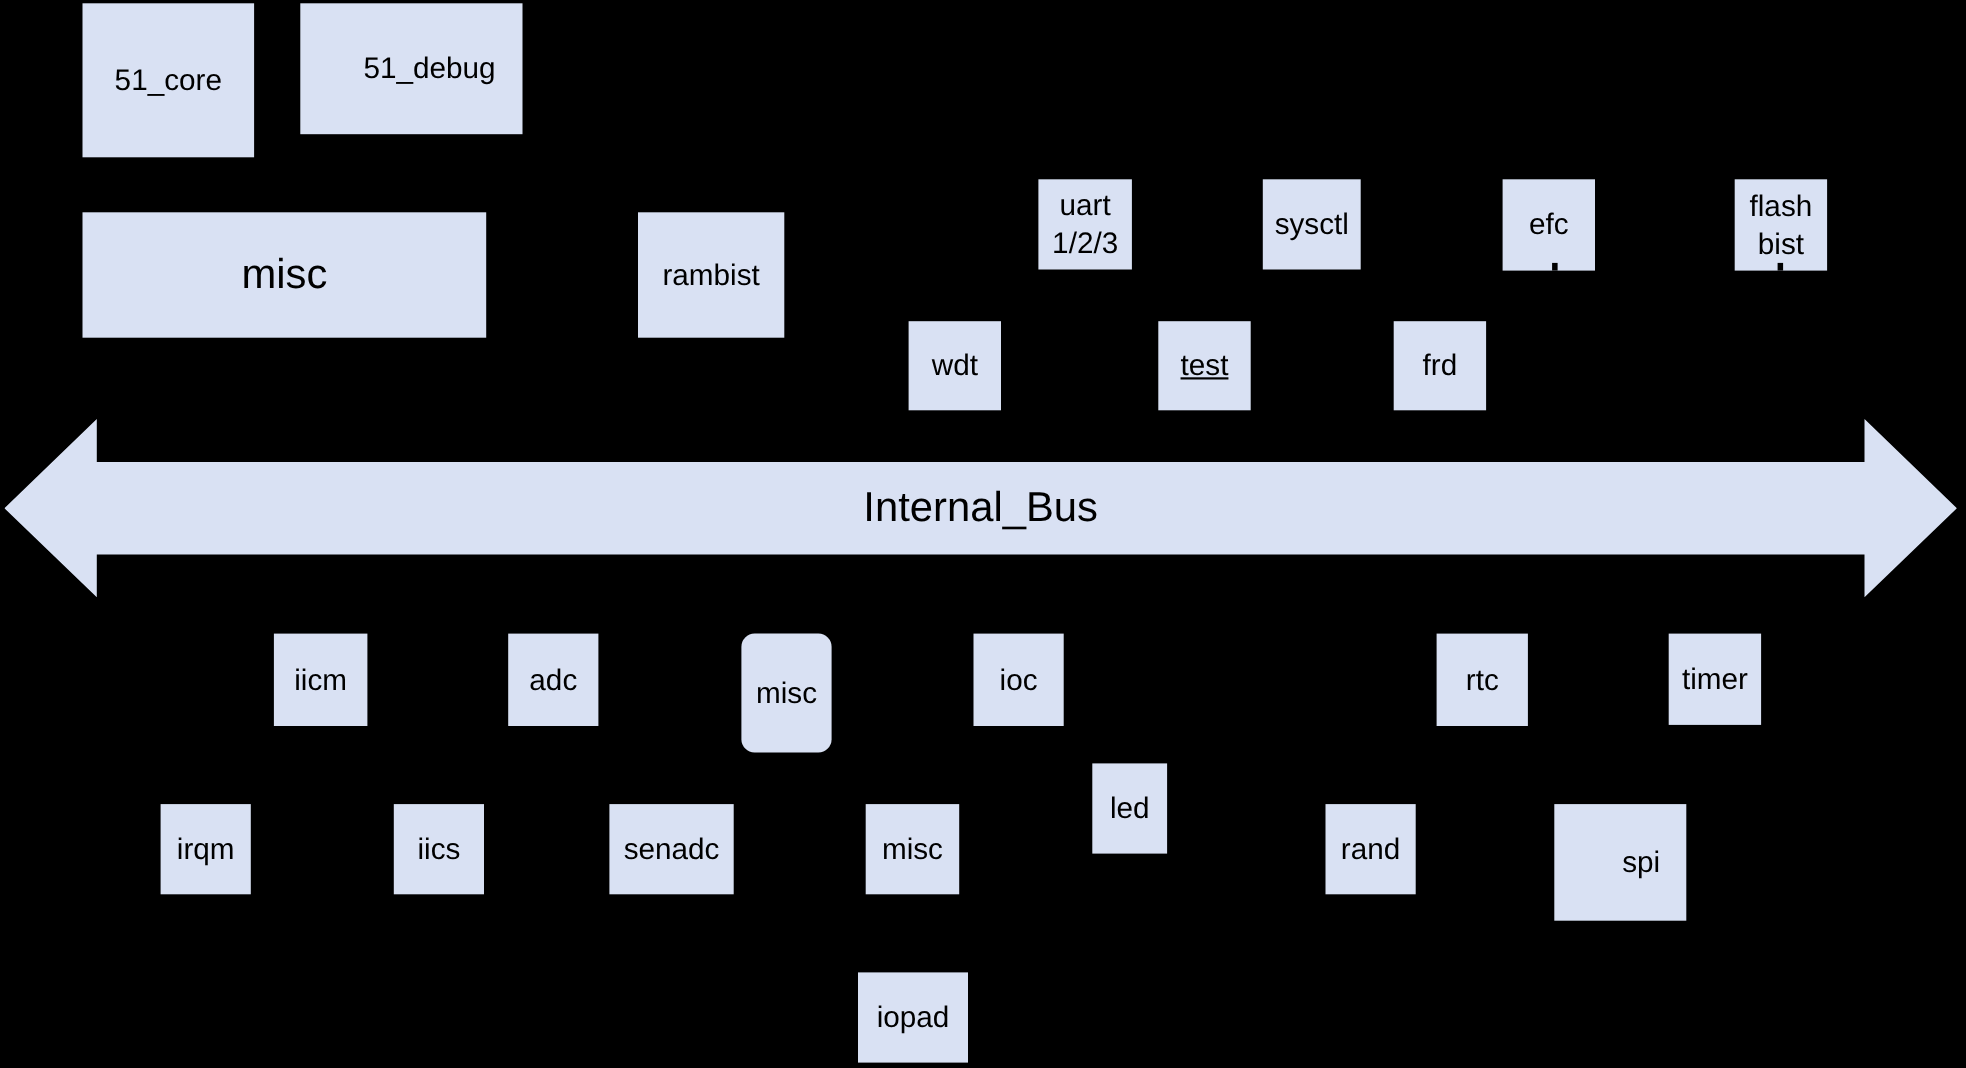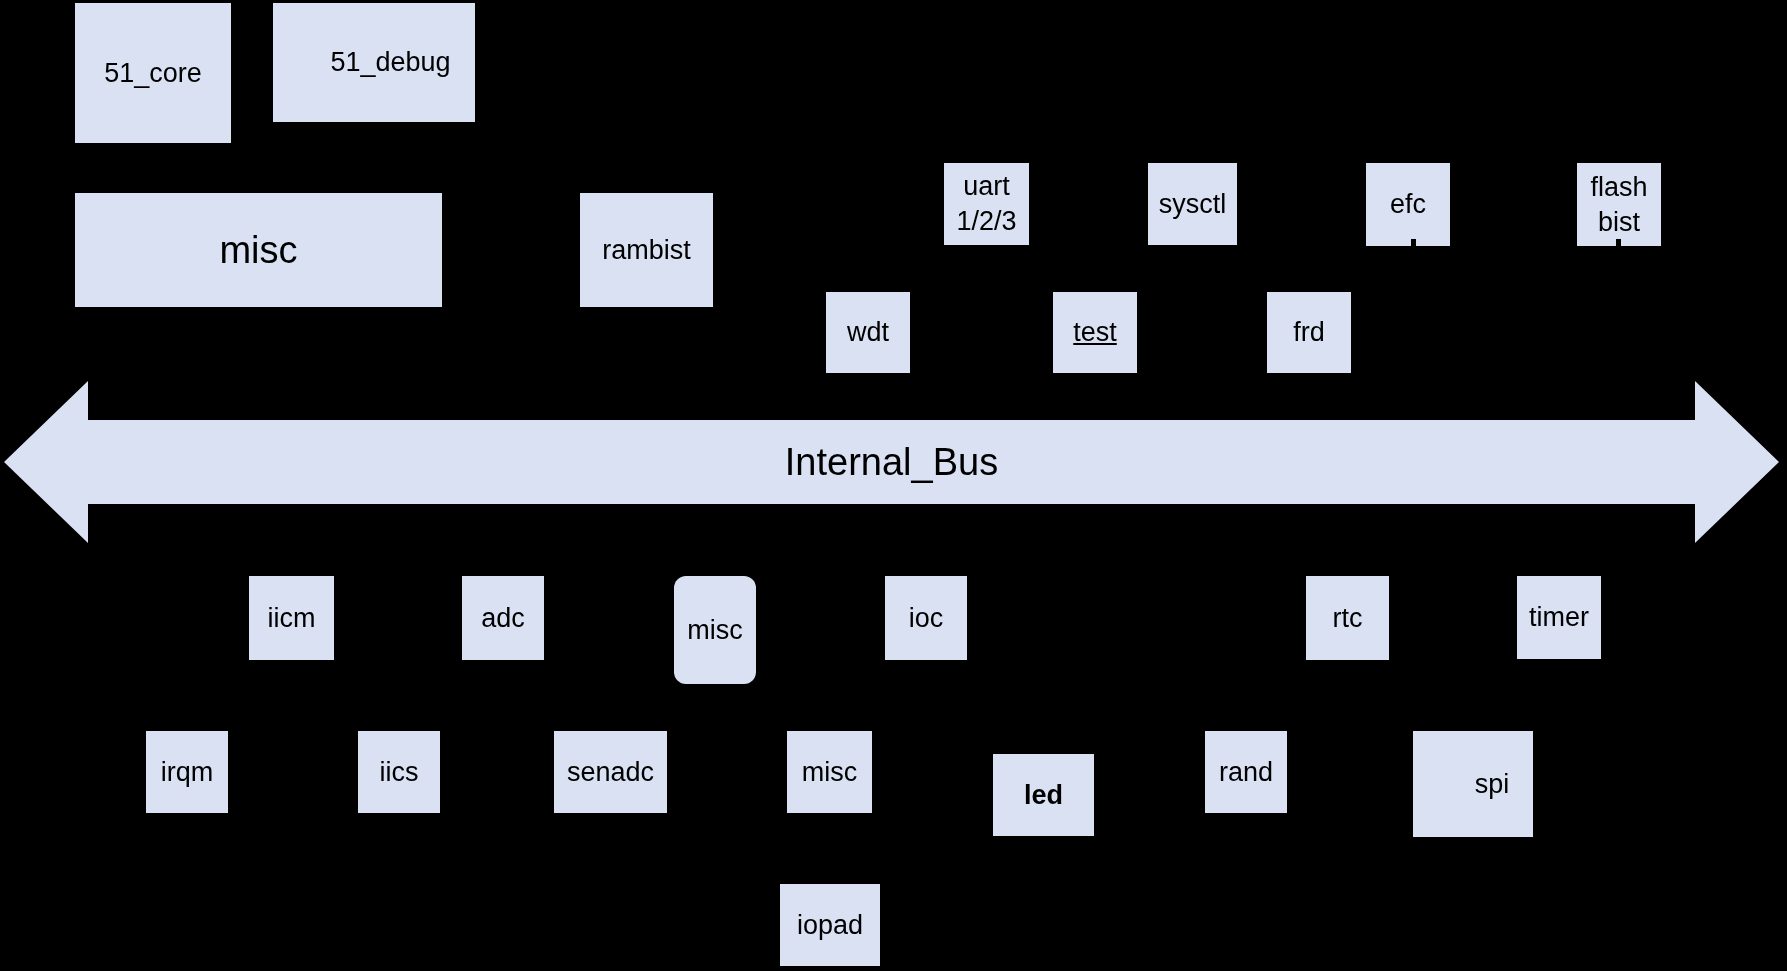--- a/index.html
+++ b/index.html
@@ -70,21 +70,21 @@
   .b-ioc   { left: 885px;  top: 576px; width: 82px;  height: 84px; }
   .b-pwm   { left: 1094px; top: 576px; width: 84px;  height: 84px; }
   .b-rtc   { left: 1306px; top: 576px; width: 83px;  height: 84px; }
   .b-timer { left: 1517px; top: 576px; width: 84px;  height: 83px; }
 
   
   .b-irqm   { left: 146px;  top: 731px; width: 82px;  height: 82px; }
   .b-iics   { left: 358px;  top: 731px; width: 82px;  height: 82px; text-align: right; }
   .b-senadc { left: 554px;  top: 731px; width: 113px; height: 82px; }
   .b-ipioc  { left: 787px;  top: 731px; width: 85px;  height: 82px; }
-  .b-led    { left: 993px;  top: 754px; width: 101px;  height: 82px; font-weight: bold; }
+  .b-led    { left: 993px;  top: 694px; width: 68px;  height: 82px; }
   .b-rand   { left: 1205px; top: 731px; width: 82px;  height: 82px; }
   .b-spi    { left: 1413px; top: 731px; width: 82px;  height: 106px; padding-left: 38px; }
 
   
   .b-iopad  { left: 780px;  top: 884px; width: 100px; height: 82px; }
 
   
   .stub {
     position: absolute;
     width: 5px;

